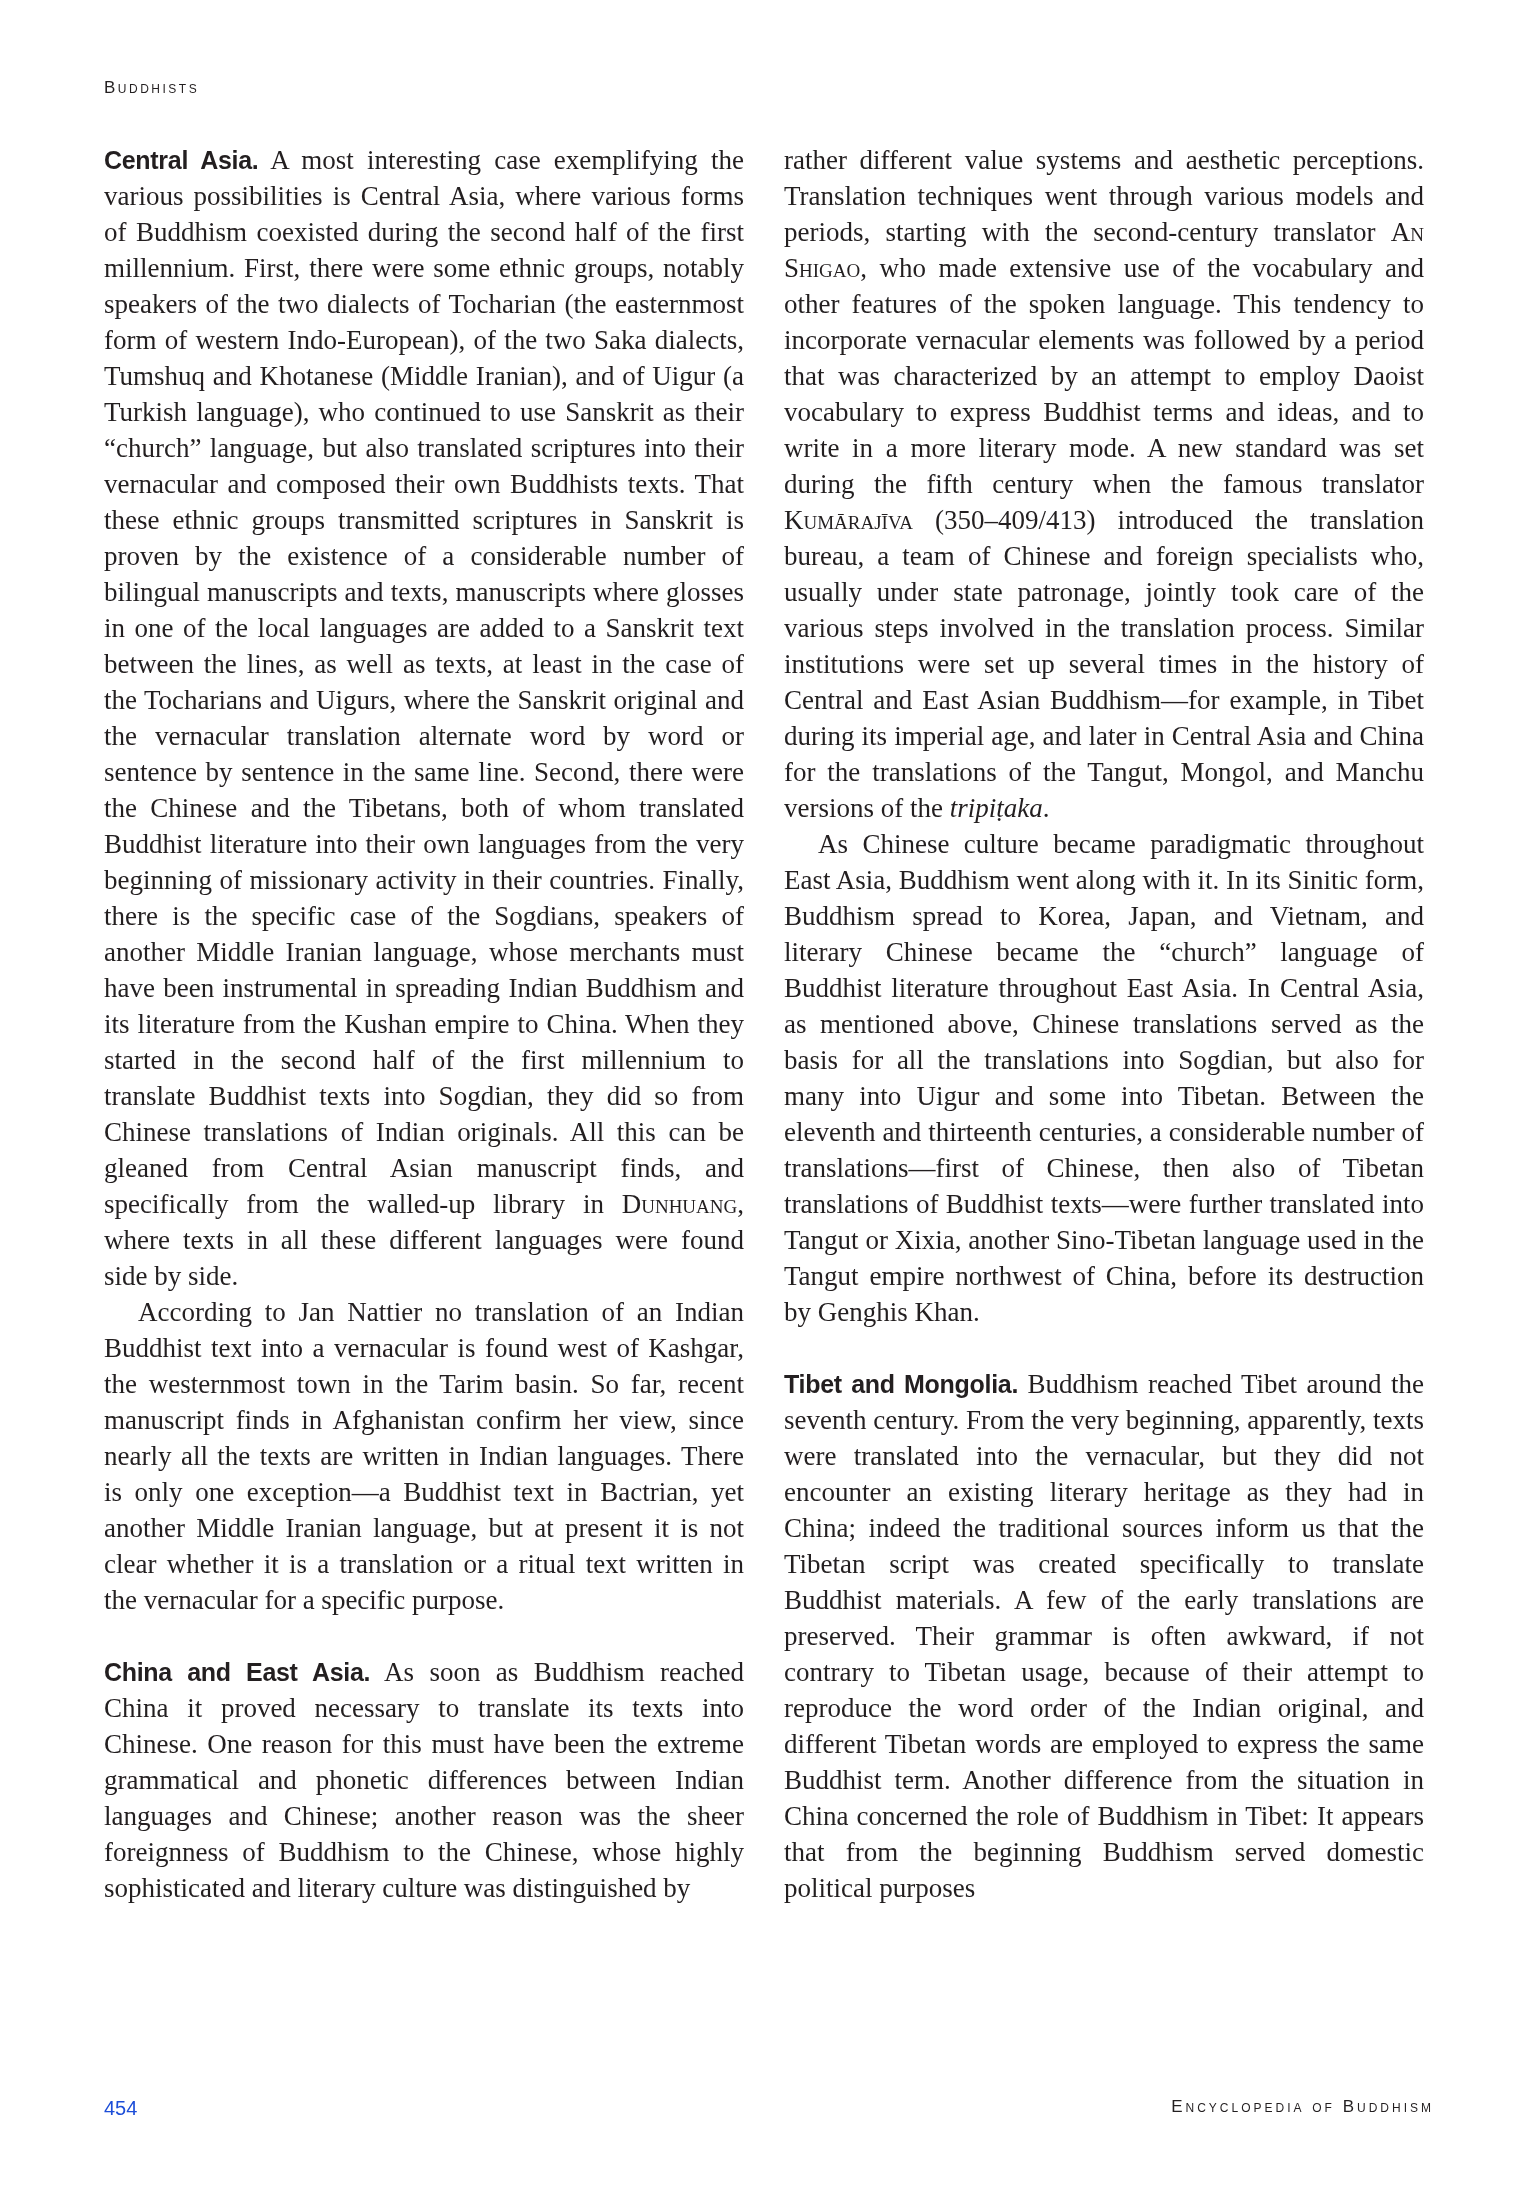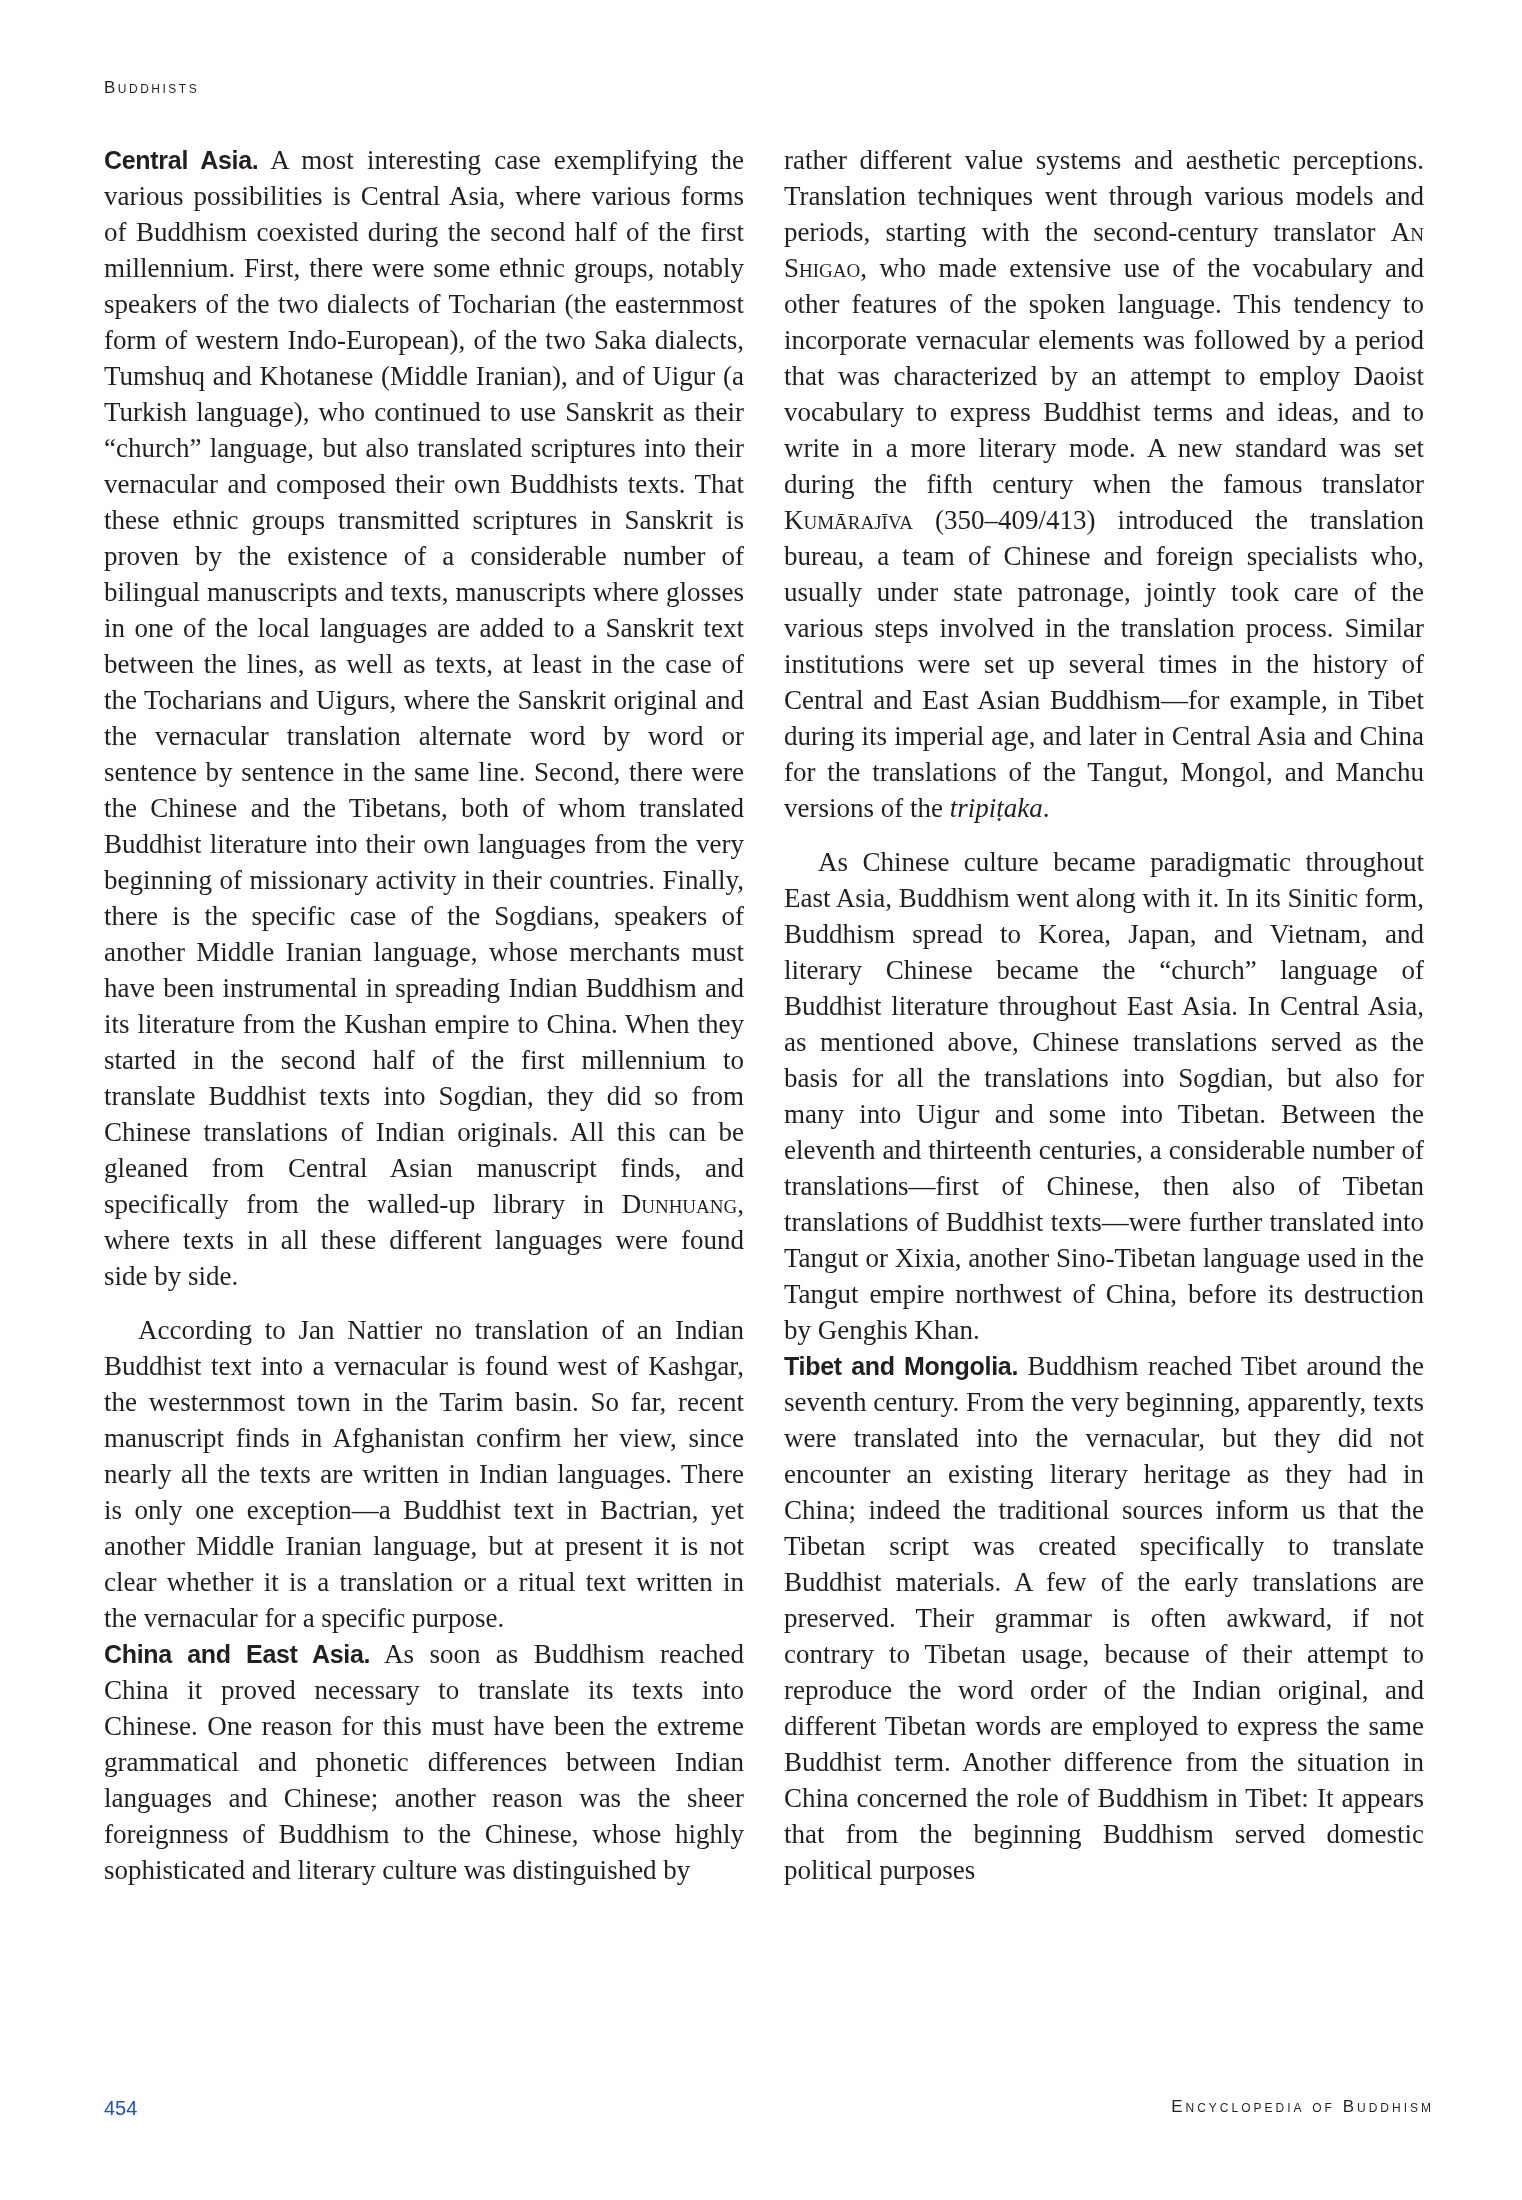--- a/index.html
+++ b/index.html
@@ -16,22 +16,22 @@
   }
   .column {
     position: absolute; top: 142px; width: 640px;
     font-size: 27px; line-height: 36px;
     text-align: justify; hyphens: manual;
   }
   .col-left { left: 104px; }
   .col-right { left: 784px; top: 142px; }
   .para { margin: 0; }
   .para.indent { text-indent: 34px; }
-  .para.gap-before { margin-top: 18px; }
-  .section-gap { }
+  .para.gap-before { }
+  .section-gap { margin-top: 36px; }
   .heading {
     font-family: "Liberation Sans", "DejaVu Sans", sans-serif;
     font-weight: bold; font-size: 25px; letter-spacing: -0.3px;
   }
   .sc { font-variant: small-caps; }
   .it { font-style: italic; }
   .folio {
     position: absolute; left: 104px; top: 2097px;
     font-family: "Liberation Sans", "DejaVu Sans", sans-serif;
     font-size: 20px; color: #1d4ed8;

